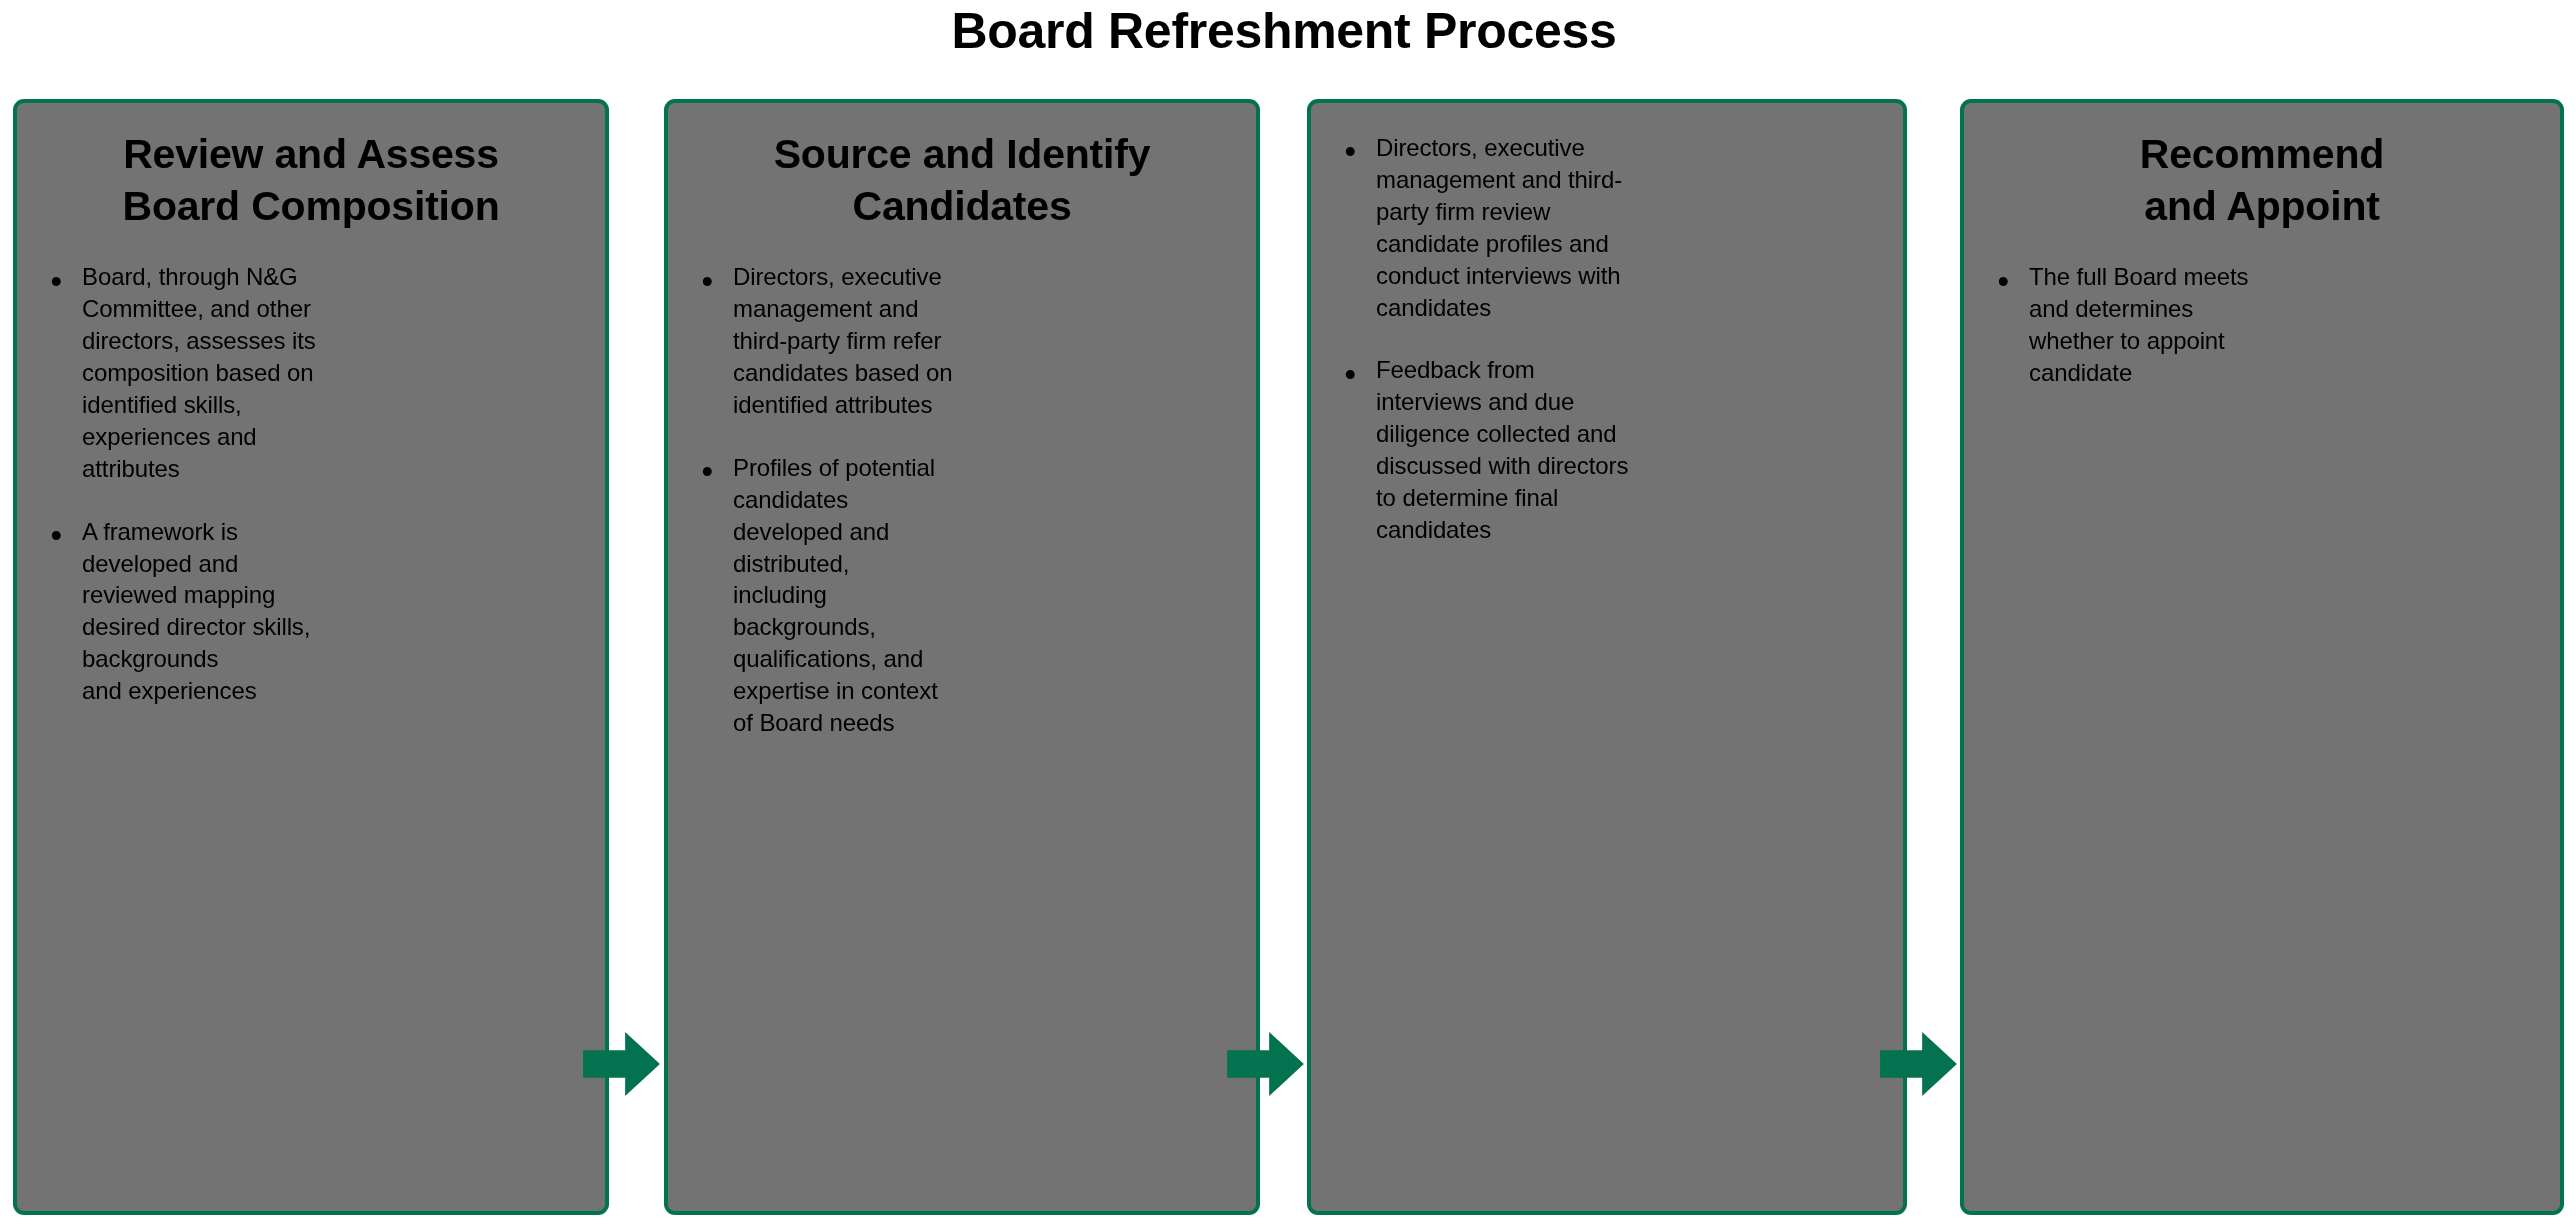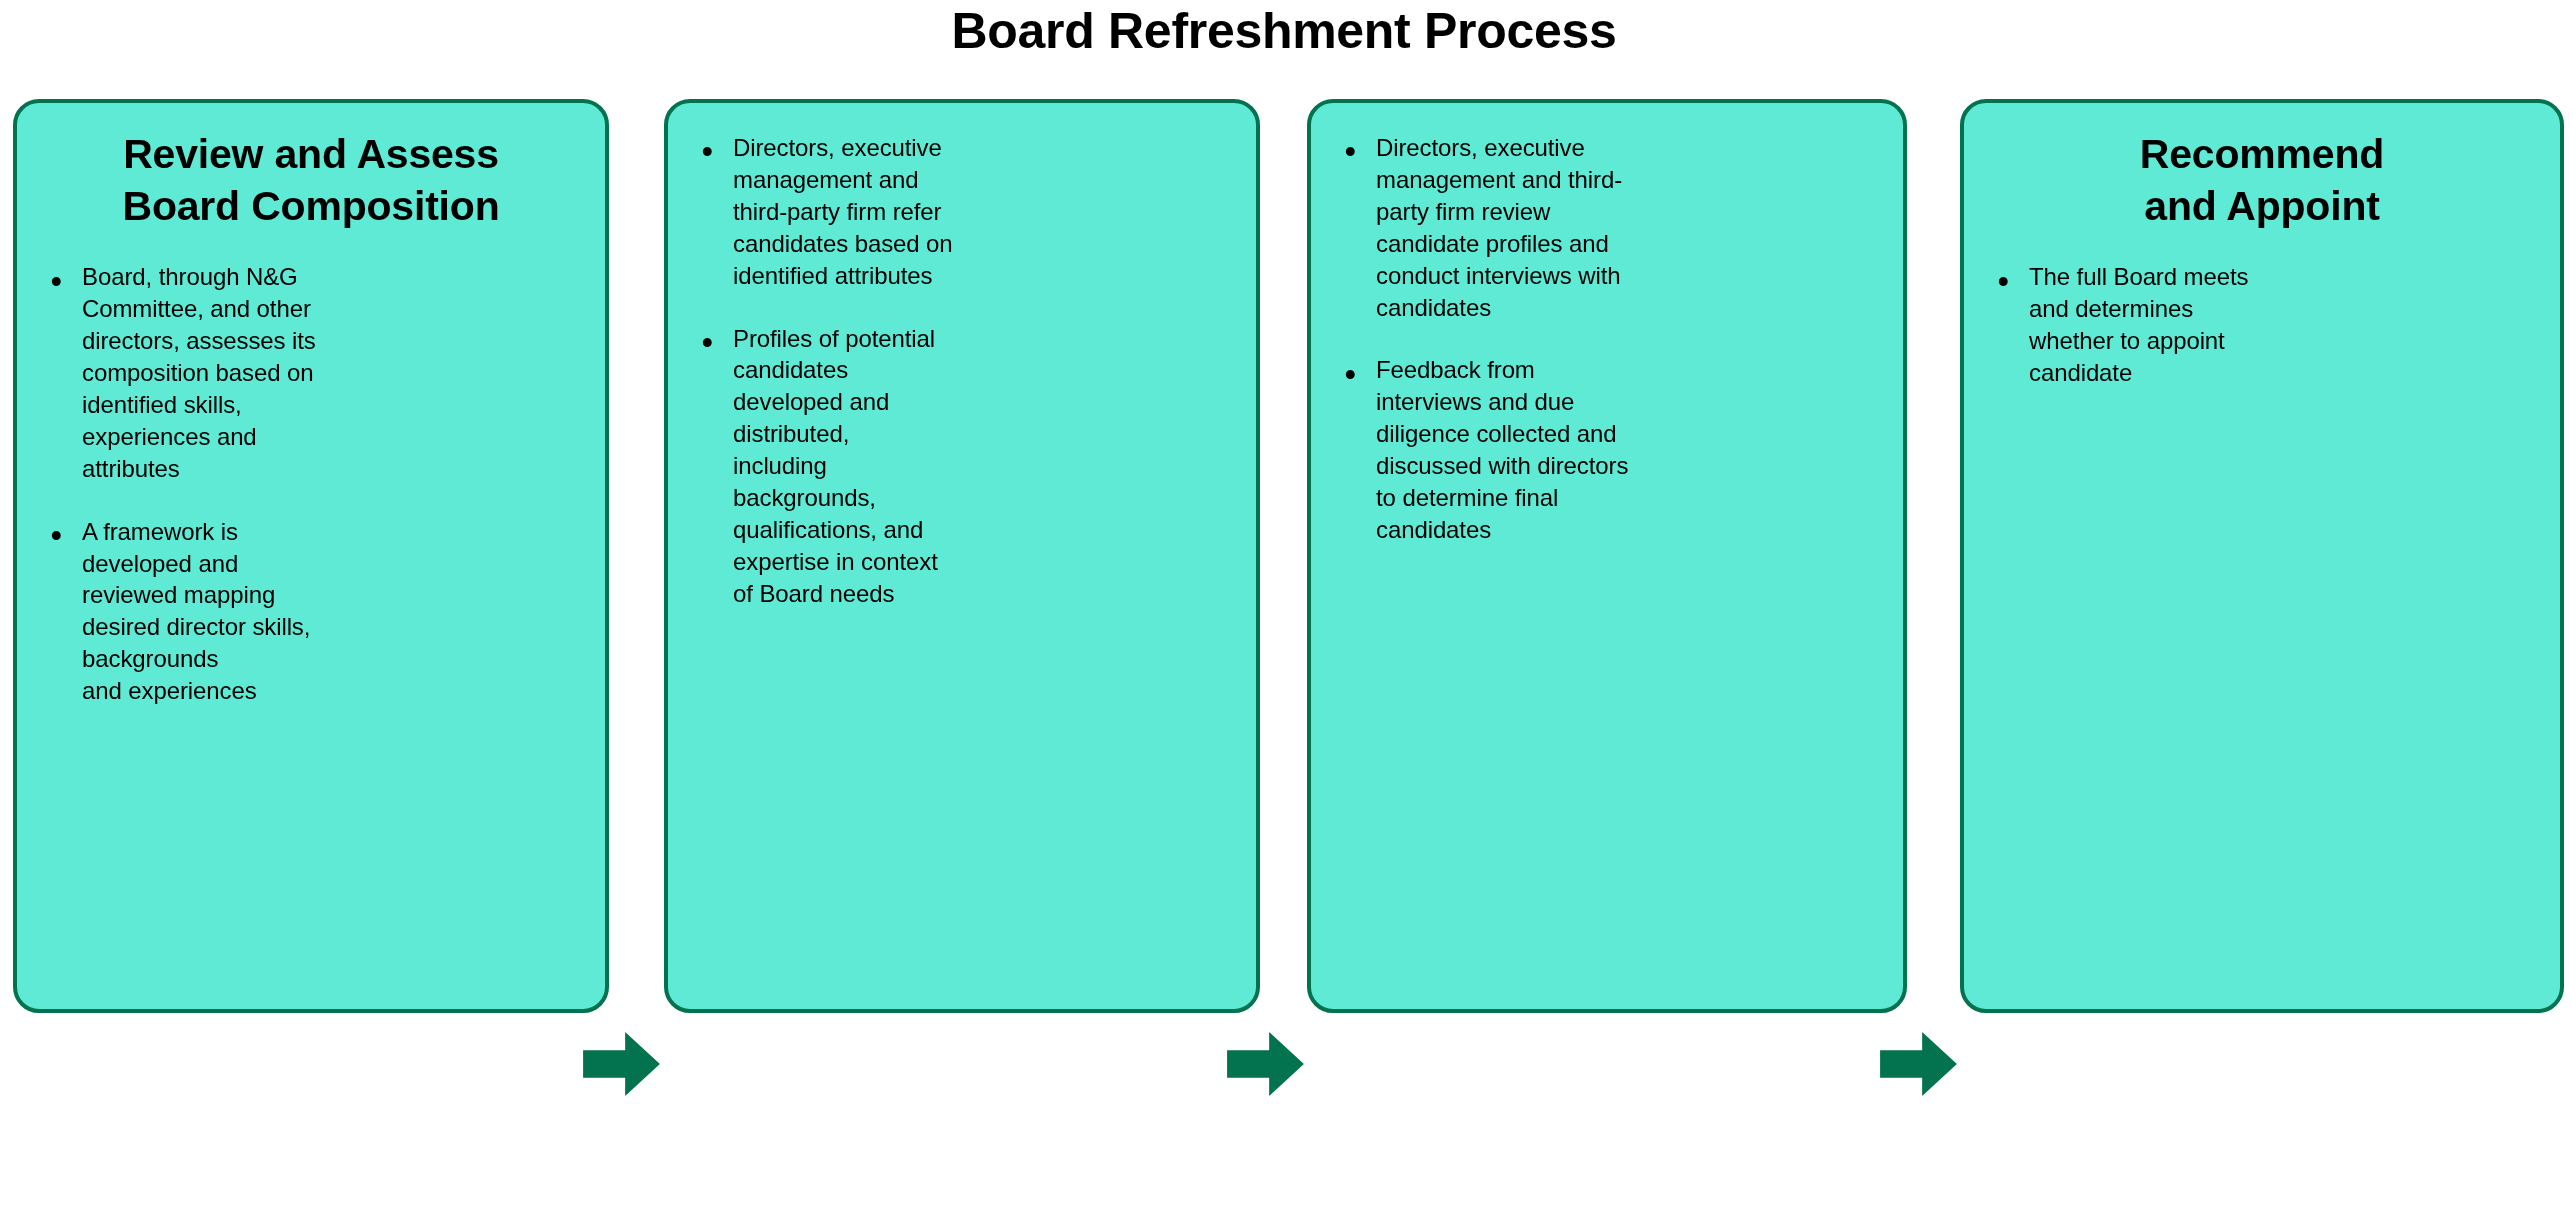--- a/index.html
+++ b/index.html
@@ -25,25 +25,25 @@
     font-size: 50px;
     font-weight: bold;
     color: #000000;
     letter-spacing: -0.3px;
     line-height: 1.08;
   }
 
   .stage-box {
     position: absolute;
     top: 99px;
-    height: 914px;
+    height: 1116px;
     box-sizing: border-box;
     border: 4.6px solid #03724F;
-    border-radius: 26px;
-    background: #5eead4;
+    border-radius: 11px;
+    background: #737373;
   }
 
   .stage-heading {
     margin: 26px 24px 0 24px;
     text-align: center;
     font-size: 41px;
     font-weight: bold;
     line-height: 1.26;
     color: #000000;
     letter-spacing: -0.2px;
@@ -120,20 +120,22 @@
   </ul>
 </div>
 
 <div class="flow-arrow" id="arrow-1">
   <svg viewBox="0 0 84 70" xmlns="http://www.w3.org/2000/svg" aria-hidden="true">
     <polygon points="0,20 46,20 46,0 84,35 46,70 46,50 0,50" fill="#03724F"></polygon>
   </svg>
 </div>
 
 <div class="stage-box" id="stage-box-2">
+  <div class="stage-heading">Source and Identify
+Candidates</div>
   <ul class="bullet-list">
     <li class="bullet-item">Directors, executive
 management and
 third-party firm refer
 candidates based on
 identified attributes</li>
     <li class="bullet-item">Profiles of potential
 candidates
 developed and
 distributed,

